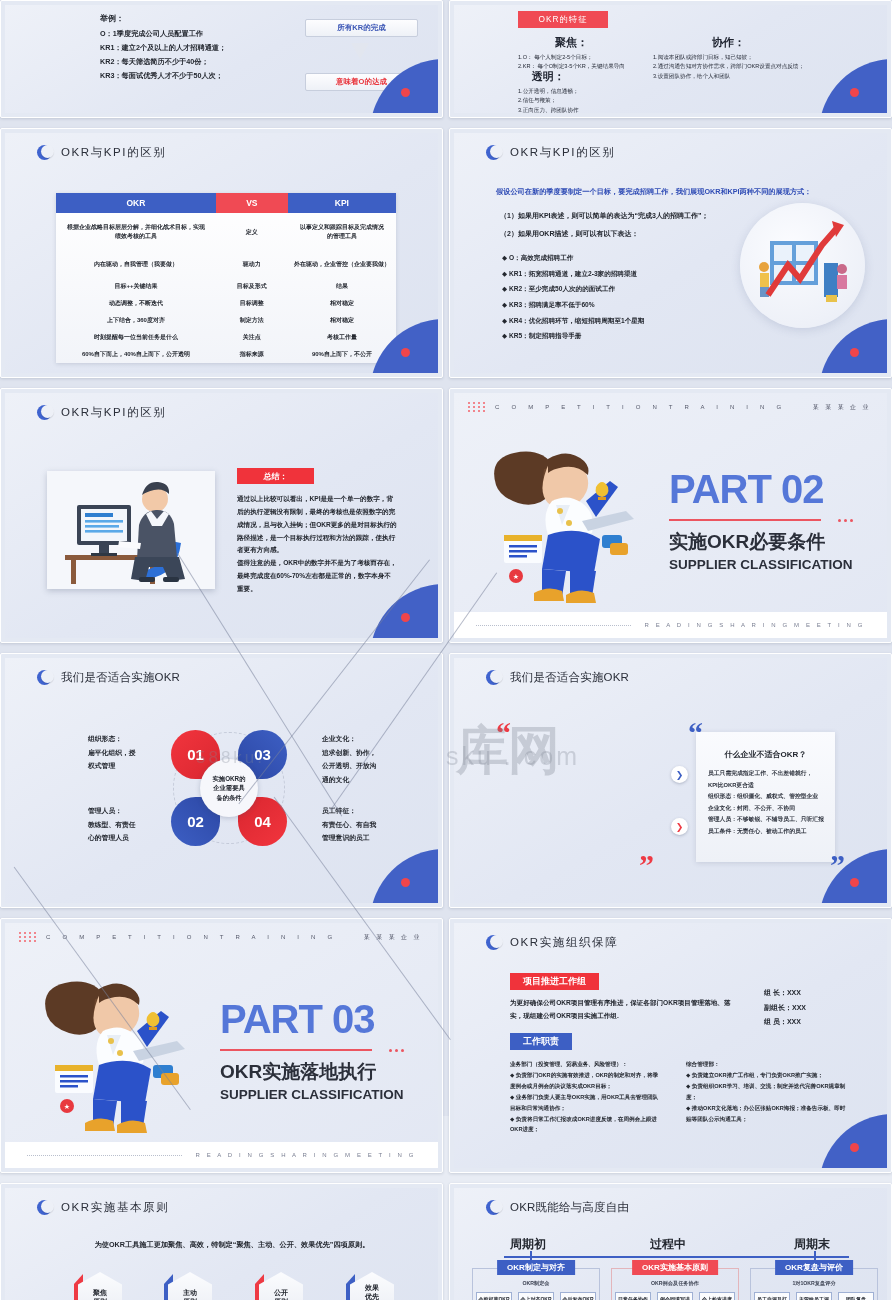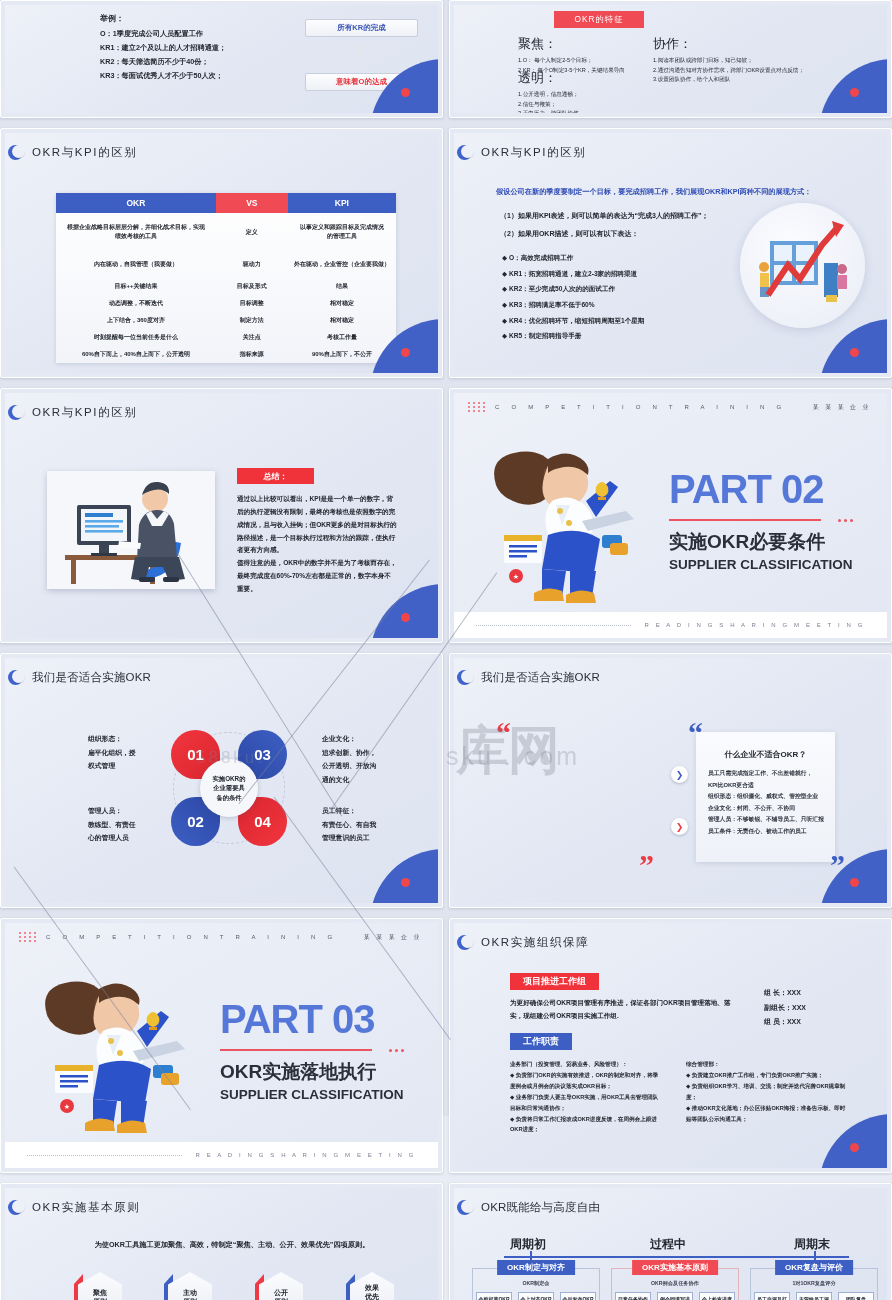--- a/index.html
+++ b/index.html
@@ -27,44 +27,44 @@
     background: #4261c6; border-radius: 74px 0 0 0; }
   .reddot { position: absolute; right: 28px; bottom: 16px; width: 9px; height: 9px;
     border-radius: 50%; background: #f0454b; }
 
   
   .moon { position: relative; width: 15px; height: 15px; flex: 0 0 auto; }
   .moon .b { position: absolute; inset: 0; border-radius: 50%; background: #3f63cf; }
   .moon .w { position: absolute; left: 4px; top: 0; width: 13px; height: 13px;
     border-radius: 50%; background: #edf0f7; box-shadow: 0 1px 1px rgba(0,0,0,.12); }
 
-  .slide-title { position: absolute; left: 3px; top: 12px; display: flex;
+  .slide-title { position: absolute; left: 32px; top: 12px; display: flex;
     align-items: center; gap: 9px; font-size: 11.5px; color: #2b2f3a;
     letter-spacing: 1.6px; font-weight: 400; }
   .slide-title.tight { letter-spacing: .2px; }
 
   
   .s1-ex { position: absolute; left: 95px; top: 6px; font-size: 7.2px; color: #23272f;
     font-weight: bold; line-height: 1.95; }
   .s1-ex .hd { font-size: 8px; }
   .s1-box { position: absolute; width: 113px; height: 18px; border: 1px solid #c7cedd;
     background: linear-gradient(#fdfdff,#eef1f7); display: flex; align-items: center;
     justify-content: center; font-size: 7.5px; font-weight: bold; border-radius: 2px; }
   .s1-box.b1 { left: 300px; top: 14px; color: #3a55b5; }
   .s1-box.b2 { left: 300px; top: 68px; color: #e8353c; }
   .s1-arrow { position: absolute; left: 346px; top: 38px; width: 0; height: 0;
     border-left: 9px solid transparent; border-right: 9px solid transparent;
     border-top: 16px solid #e2e6ef; }
 
   
   .s2-tag { position: absolute; left: 64px; top: 6px; width: 90px; height: 17px;
     background: #f04a54; color: #fff; font-size: 8.3px; display: flex;
-    align-items: center; justify-content: center; letter-spacing: 1px; margin-left: 36px; }
+    align-items: center; justify-content: center; letter-spacing: 1px; }
   .s2-col { position: absolute; font-size: 5.6px; color: #1f2430; line-height: 1.7; }
-  .s2-col .h { font-size: 13px; font-weight: normal; display: block; margin-bottom: 1px; }
+  .s2-col .h { font-size: 11px; font-weight: bold; display: block; margin-bottom: 1px; text-align: center; }
   .c1 { left: 64px; top: 28px; }
   .c2 { left: 199px; top: 28px; }
   .c3 { left: 64px; top: 62px; }
   .c4 { left: 140px; top: 62px; }
 
   
   .tbl { position: absolute; left: 51px; top: 60px; width: 340px;
     border-collapse: collapse; font-size: 6px; color: #23272f;
     background: linear-gradient(#ffffff,#f2f4f9); box-shadow: 0 1px 4px rgba(60,70,100,.18); }
   .tbl th { color: #fff; font-size: 8.5px; padding: 5px 0; font-weight: bold; }

